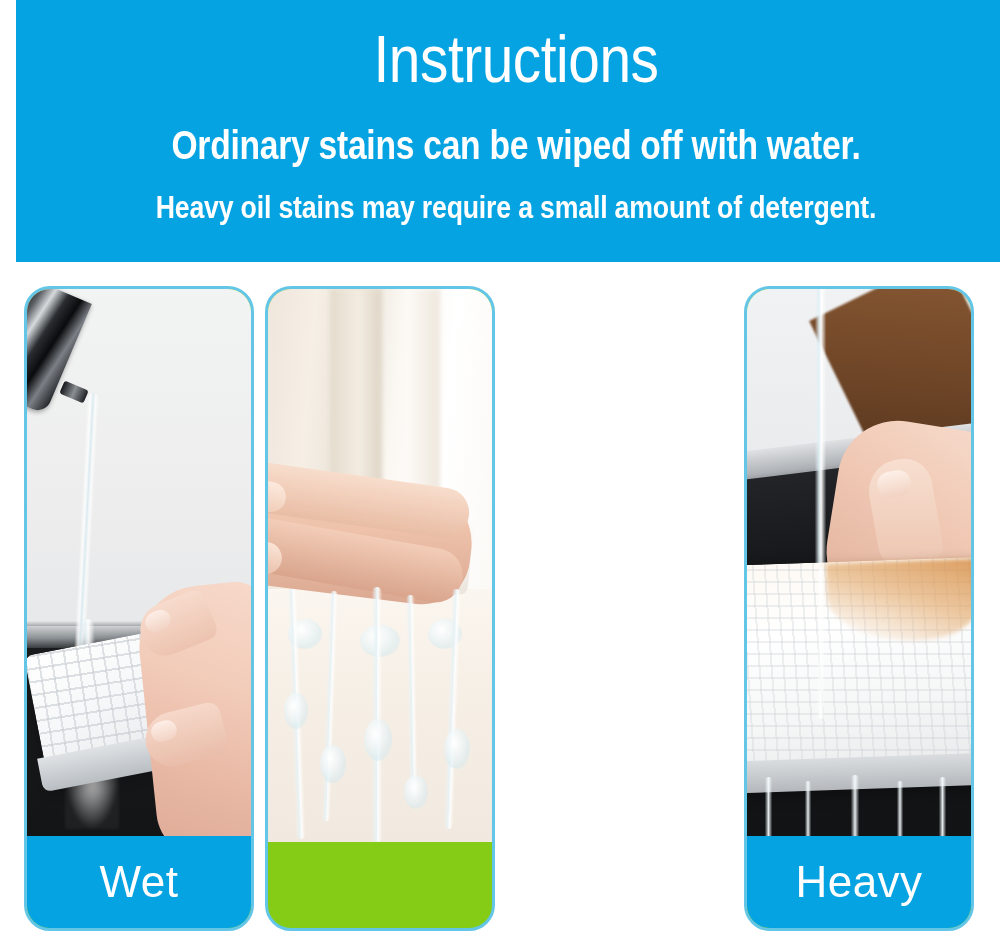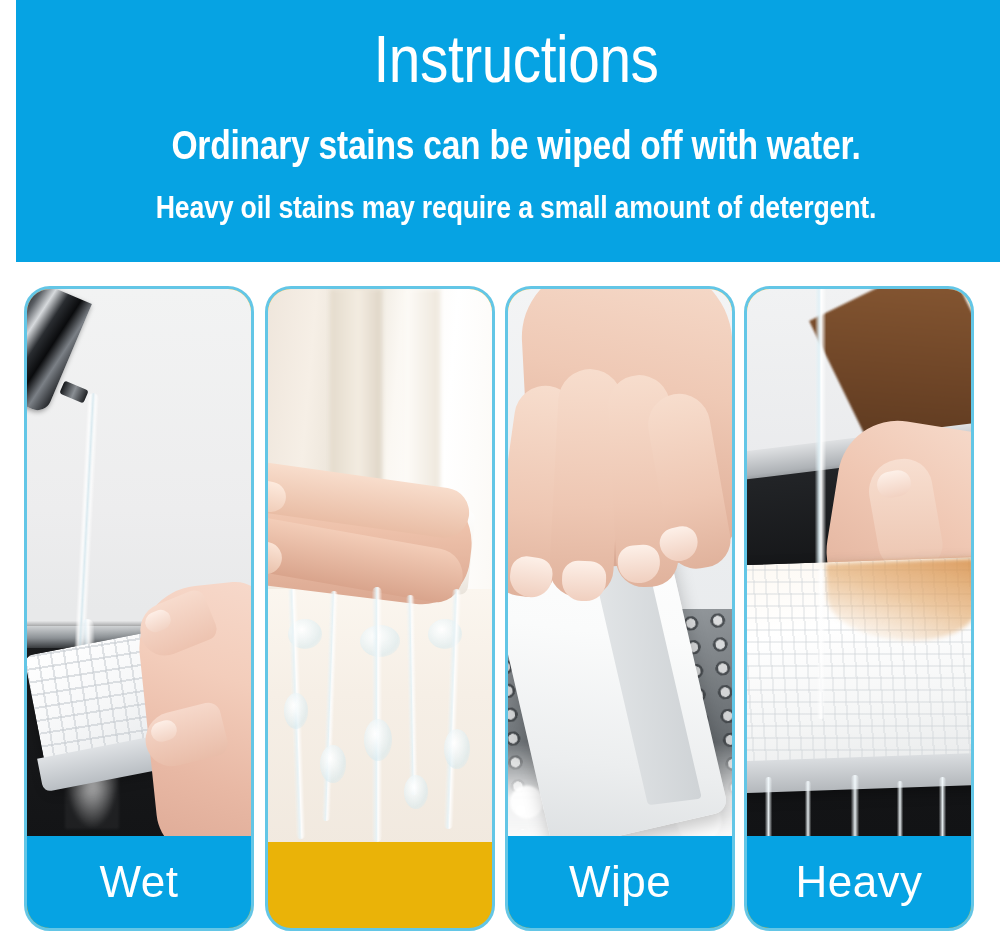--- a/index.html
+++ b/index.html
@@ -79,21 +79,21 @@
     height: 648px;
   }
   .panel {
     position: absolute;
     top: 0;
     width: 230px;
     height: 645px;
     border: 3px solid #63c6e6;
     border-radius: 26px;
     overflow: hidden;
-    background: #eab308;
+    background: #84cc16;
   }
   .panel.p1 { left: 24px; }
   .panel.p2 { left: 265px; }
   .panel.p3 { left: 505px; }
   .panel.p4 { left: 744px; }
 
   .photo {
     position: absolute;
     left: 0; top: 0;
     width: 100%;
@@ -522,39 +522,20 @@
         <div class="drip d4"></div>
         <div class="drip d5"></div>
         <div class="blob b1"></div>
         <div class="blob b2"></div>
         <div class="blob b3"></div>
         <div class="blob b4"></div>
         <div class="blob b5"></div>
       </div>
     </div>
 
-    <div class="panel p3">
-      <div class="photo">
-        <div class="metal"></div>
-        <div class="dots"></div>
-        <div class="foam"></div>
-        <div class="sponge"></div>
-        <div class="sponge-face"></div>
-        <div class="hand"></div>
-        <div class="f f1"></div>
-        <div class="f f2"></div>
-        <div class="f f3"></div>
-        <div class="f f4"></div>
-        <div class="nl n1"></div>
-        <div class="nl n2"></div>
-        <div class="nl n3"></div>
-        <div class="nl n4"></div>
-      </div>
-      <div class="label-bar">Wipe</div>
-    </div>
 
     <div class="panel p4">
       <div class="photo">
         <div class="wood"></div>
         <div class="counter"></div>
         <div class="dark"></div>
         <div class="hand"></div>
         <div class="thumb"></div>
         <div class="thumbnail"></div>
         <div class="stream"></div>

